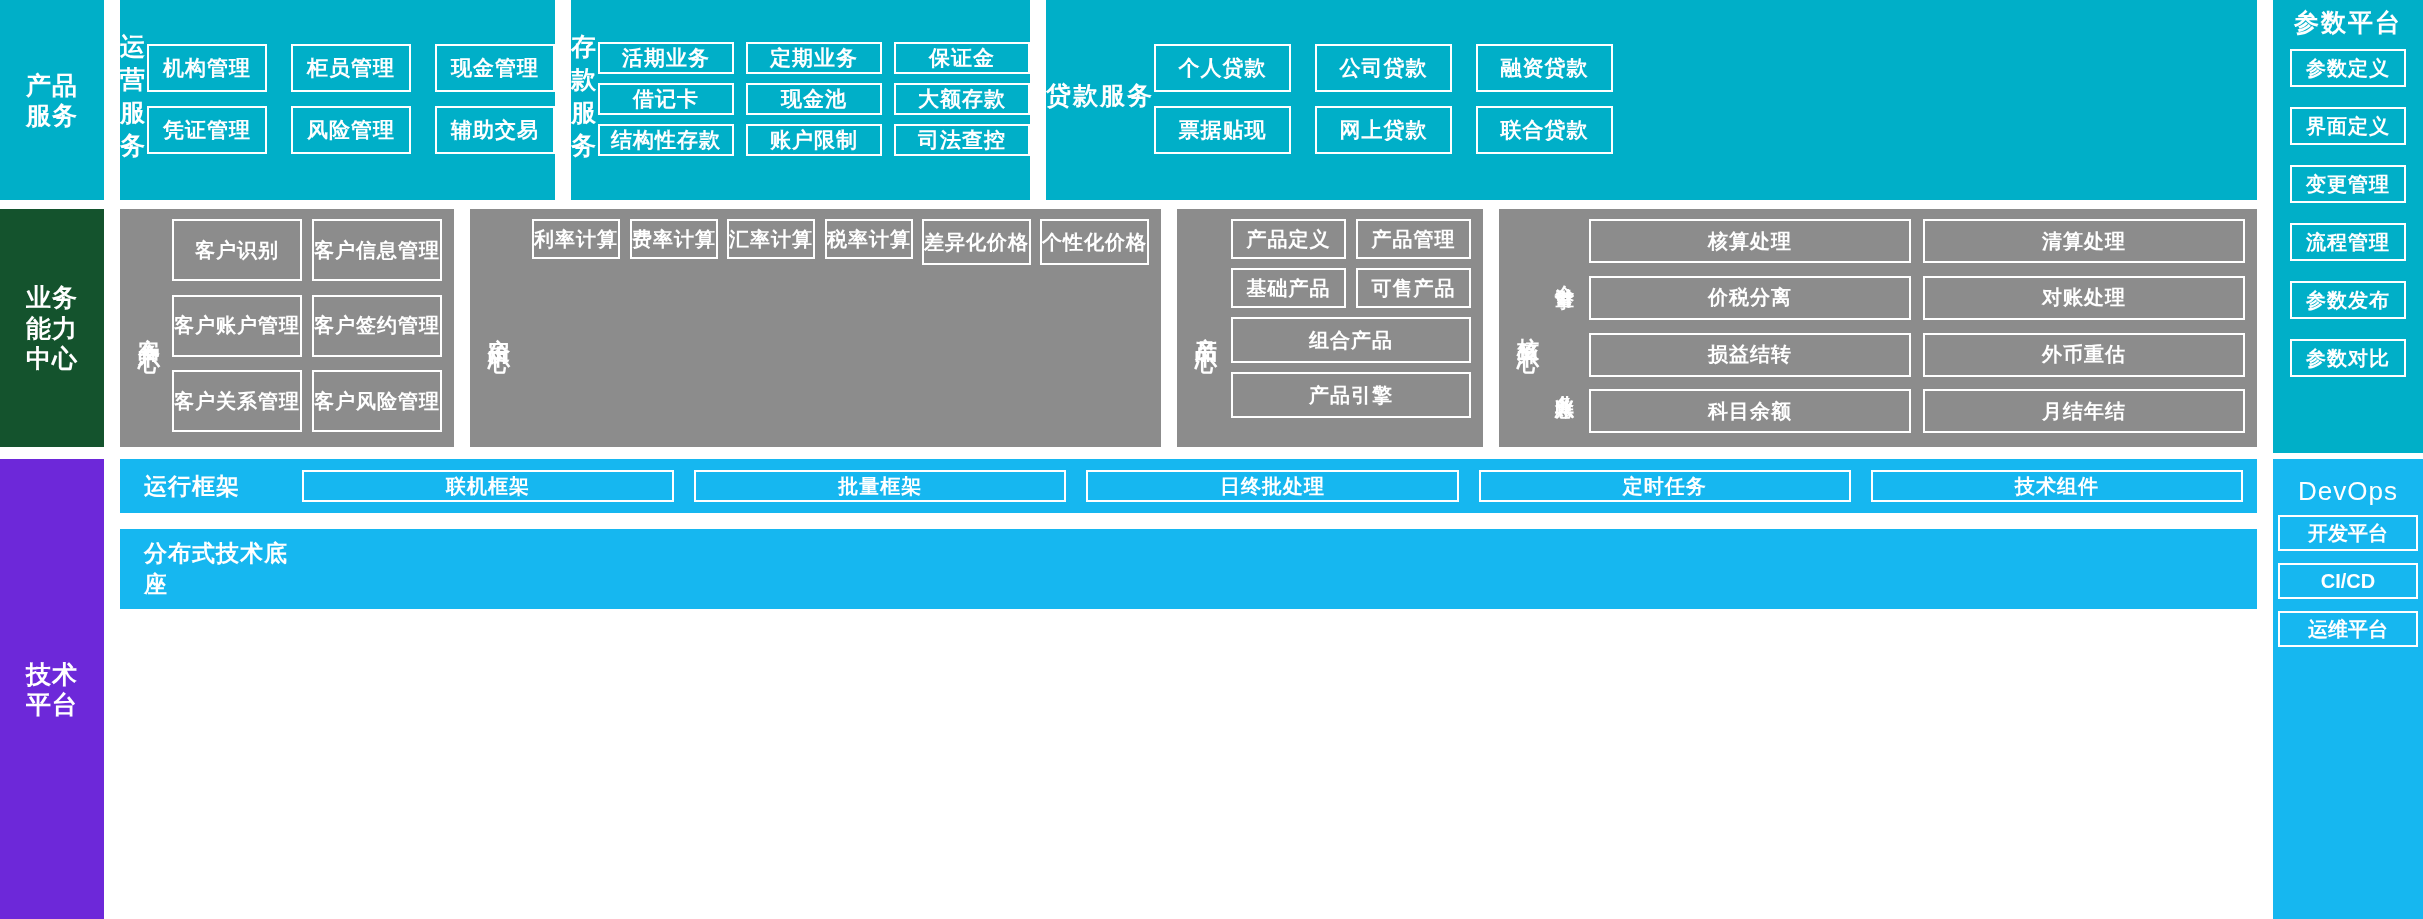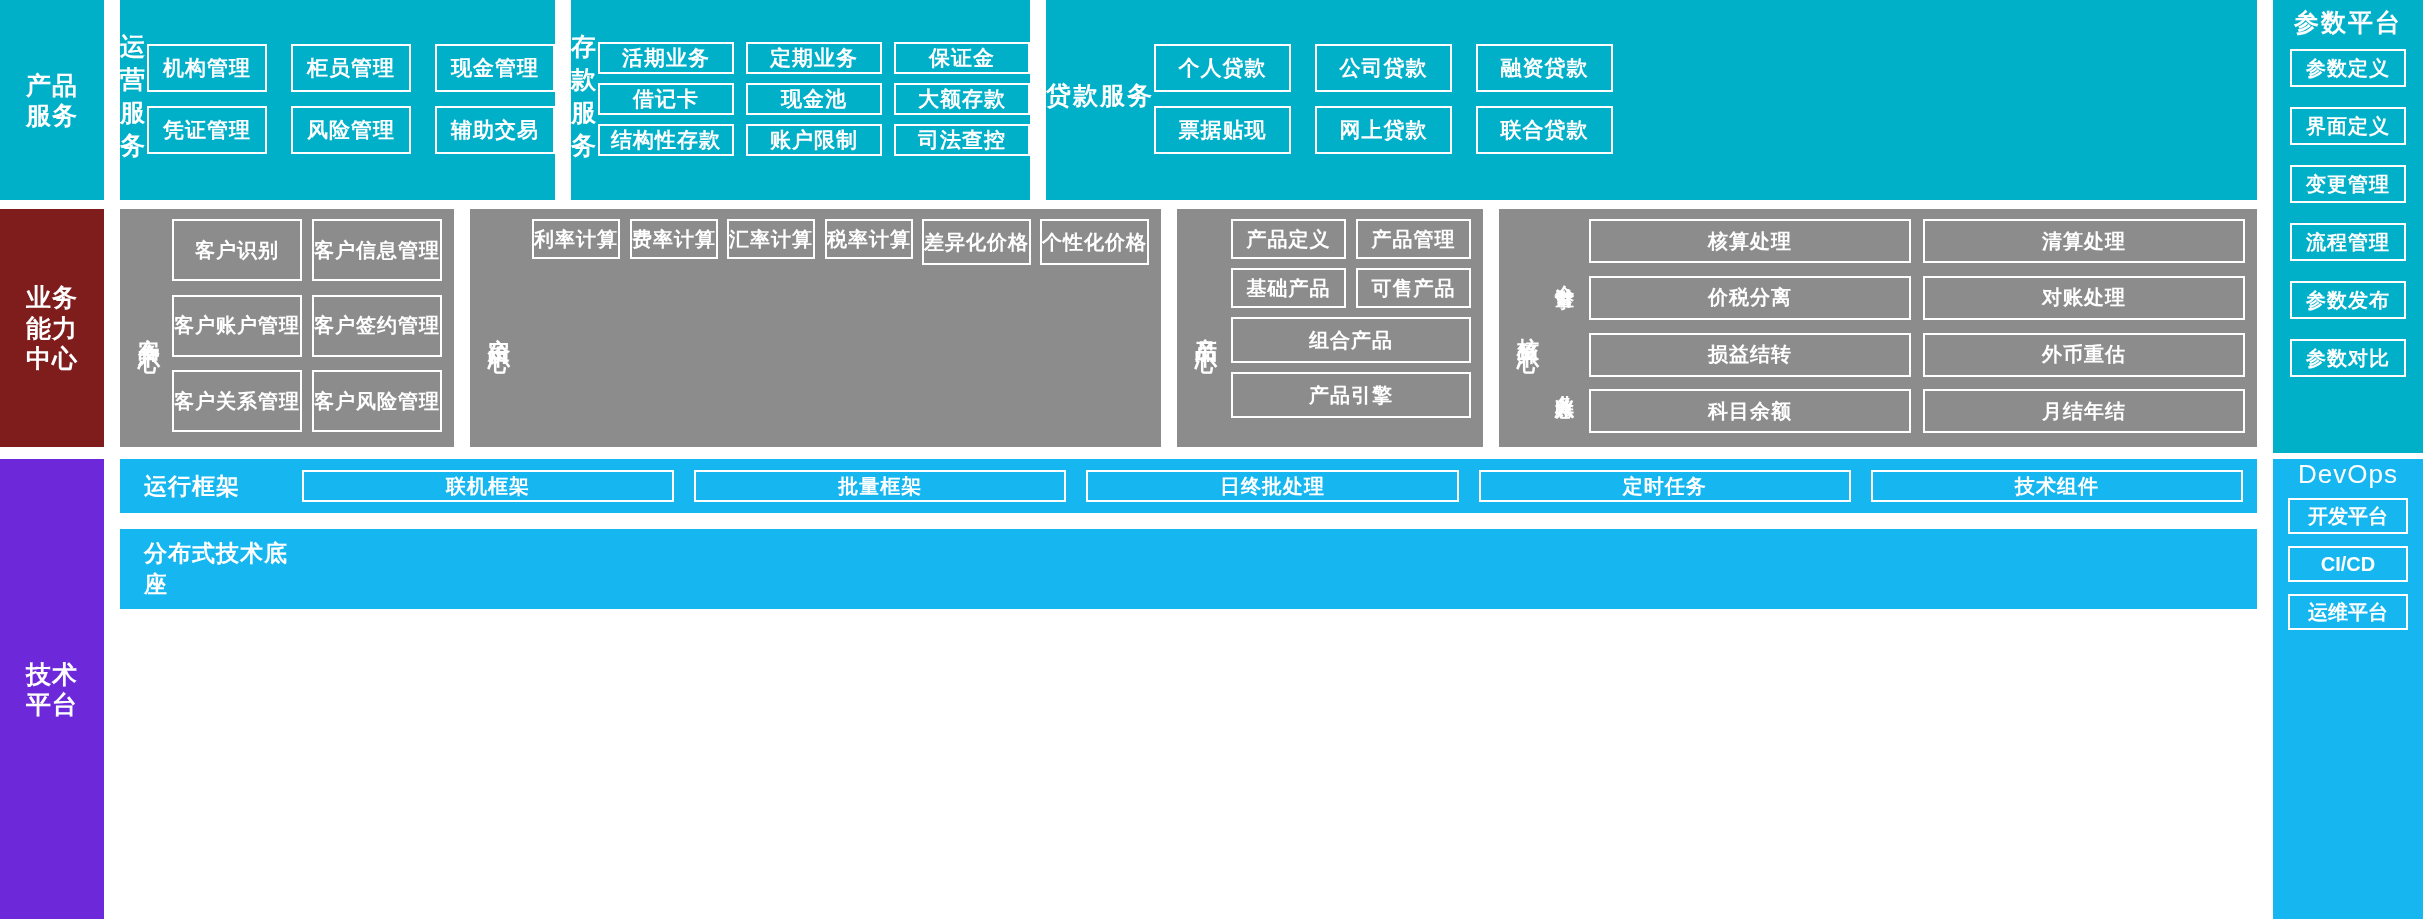--- a/index.html
+++ b/index.html
@@ -35,21 +35,21 @@
     display: flex;
     align-items: center;
     justify-content: center;
     color: #ffffff;
     font-weight: bold;
     font-size: 25px;
     line-height: 1.22;
     letter-spacing: 1px;
   }
   .rail.cyan  { background: #00AFC8; }
-  .rail.gray  { background: #7f1d1d; }
+  .rail.gray  { background: #14532d; }
   .rail.blue  { background: #6d28d9; }
 
   
   .top-row { top: 0; height: 200px; }
   .svc-panel {
     background: #00AFC8;
     position: relative;
     display: flex;
     flex-direction: row;
     align-items: center;
@@ -134,32 +134,32 @@
   .devops-col {
     position: absolute;
     left: 2273px;
     top: 459px;
     width: 150px;
     height: 460px;
     background: #16B7F0;
     display: flex;
     flex-direction: column;
     align-items: center;
-    padding-top: 0;
+    padding-top: 17px;
     box-sizing: border-box;
   }
   .devops-title {
     color: #ffffff;
     font-size: 26px;
     font-weight: normal;
     margin-bottom: 8px;
     letter-spacing: 1px;
   }
   .devops-cell {
-    width: 120px;
+    width: 140px;
     height: 36px;
     border: 2px solid #ffffff;
     color: #ffffff;
     font-size: 20px;
     font-weight: bold;
     display: flex;
     align-items: center;
     justify-content: center;
     margin-bottom: 12px;
     box-sizing: border-box;

